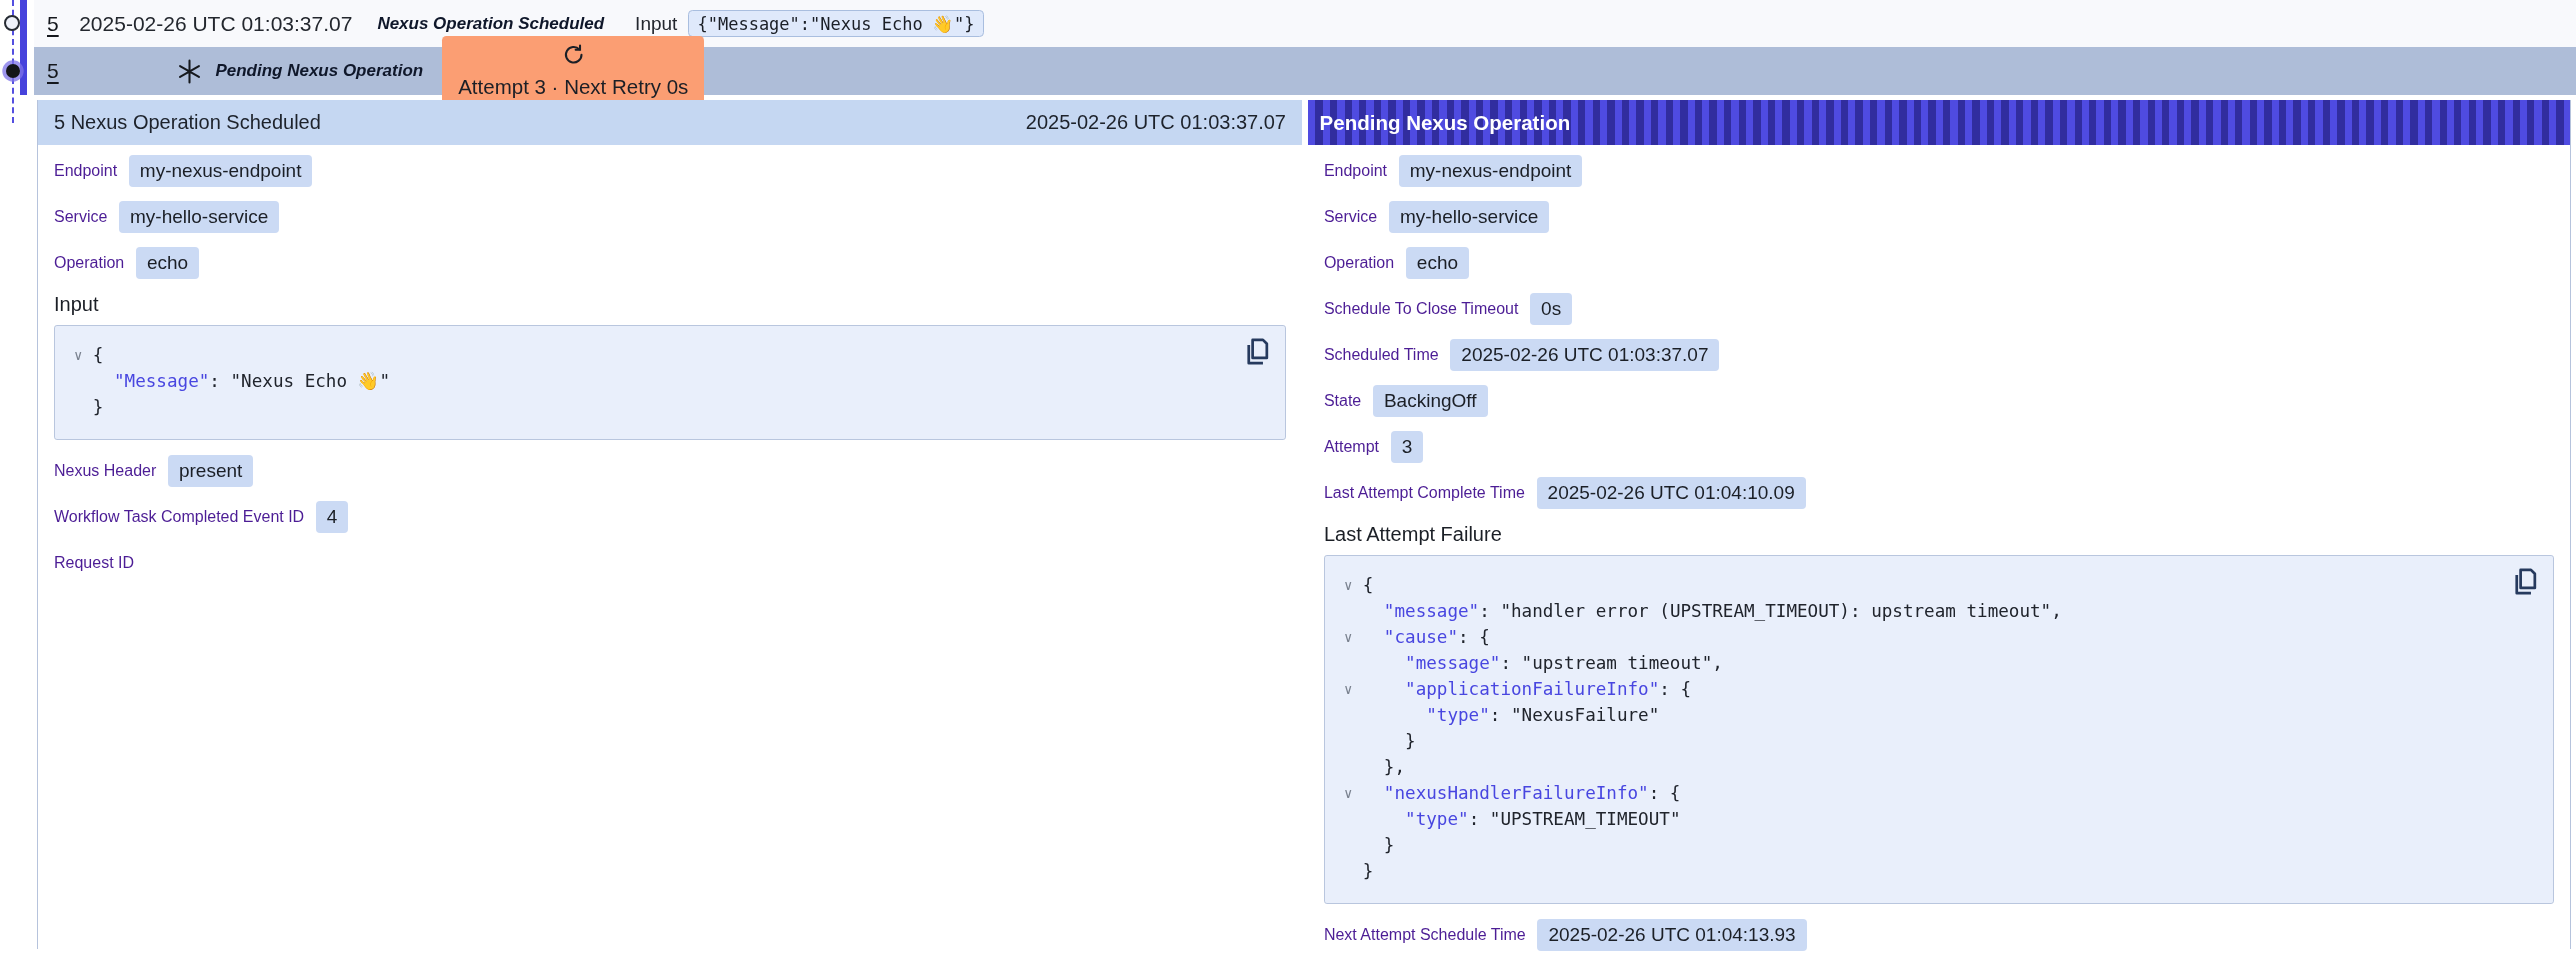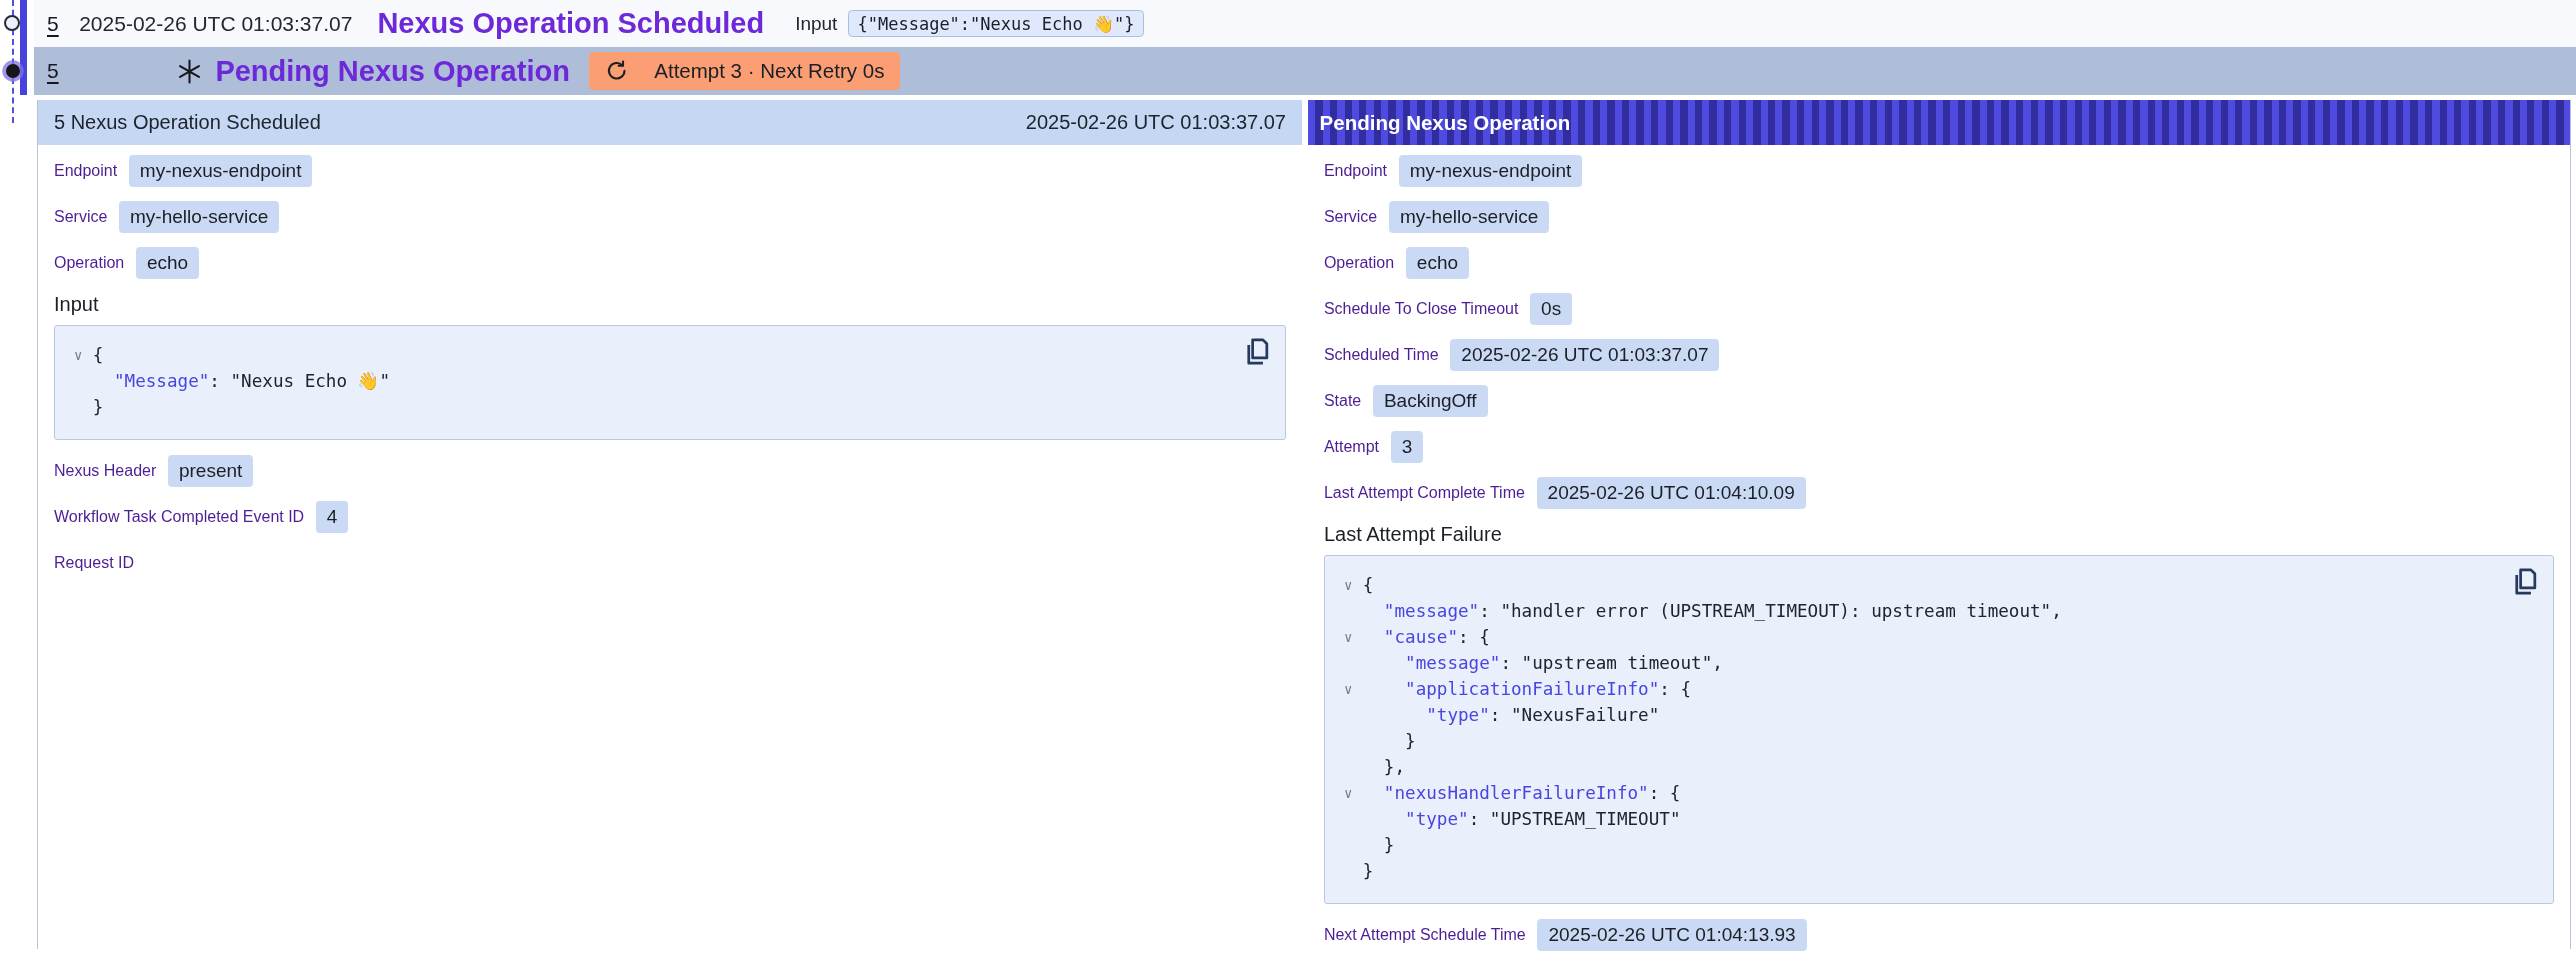--- a/index.html
+++ b/index.html
@@ -20,30 +20,30 @@
   .node-filled{position:absolute;left:5.9px;top:64px;width:14px;height:14px;border-radius:50%;
                background:#141619;box-shadow:0 0 0 3.7px rgba(126,115,232,.75);}
 
   
   .rows{position:absolute;left:34px;top:0;right:0;}
   .event-row{display:flex;align-items:center;}
   .row-1{height:47px;background:var(--event-row-bg);padding-left:13px;}
   .row-2{height:48px;background:var(--selected-row-bg);padding-left:13px;}
   .id-link{font-size:21px;color:#15181d;text-decoration:underline;text-underline-offset:3.7px;cursor:pointer;}
   .row-time{margin-left:20.5px;font-size:21px;color:#23272e;}
-  .row-title{margin-left:25px;font-size:29px;font-weight:700;color:#6d28d9;}
+  .row-title{margin-left:25px;font-size:17px;font-weight:700;color:#0f172a;font-style:italic;}
   .inline-label{margin-left:31px;font-size:19px;color:#23272e;}
   .inline-badge{margin-left:10.3px;font-family:"DejaVu Sans Mono","Liberation Mono",monospace;
                 font-size:17px;background:#dfe9fb;border:1.5px solid #a9bedf;border-radius:4.4px;
                 padding:2.2px 8.8px;color:#1b1f26;white-space:pre;}
   .asterisk-wrap{margin-left:116px;width:29px;height:29px;color:#15181d;flex:none;}
   .row-2 .row-title{margin-left:11.7px;}
-  .retry-badge{margin-left:19px;display:flex;align-items:center;gap:26px;
+  .retry-badge{margin-left:19px;display:flex;align-items:center;gap:9px;
                background:var(--retry-badge-bg);border-radius:4.4px;padding:6.6px 16px;
-               font-size:20.5px;color:#1b1f26;white-space:nowrap;}
+               font-size:20.5px;color:#1b1f26;white-space:nowrap;flex-direction:column;}
   .retry-icon{width:23.4px;height:23.4px;color:#1b1f26;flex:none;}
 
   
   .detail{position:absolute;top:100px;left:37px;width:2534px;height:849px;display:flex;gap:5.9px;
           border-left:1.5px solid var(--border-line);border-right:1.5px solid var(--border-line);
           box-sizing:border-box;background:#fff;}
   .panel{display:flex;flex-direction:column;}
   .panel-left{width:1264px;flex:none;}
   .panel-right{flex:1;min-width:0;}
   .panel-header{height:45px;flex:none;display:flex;align-items:center;justify-content:space-between;

